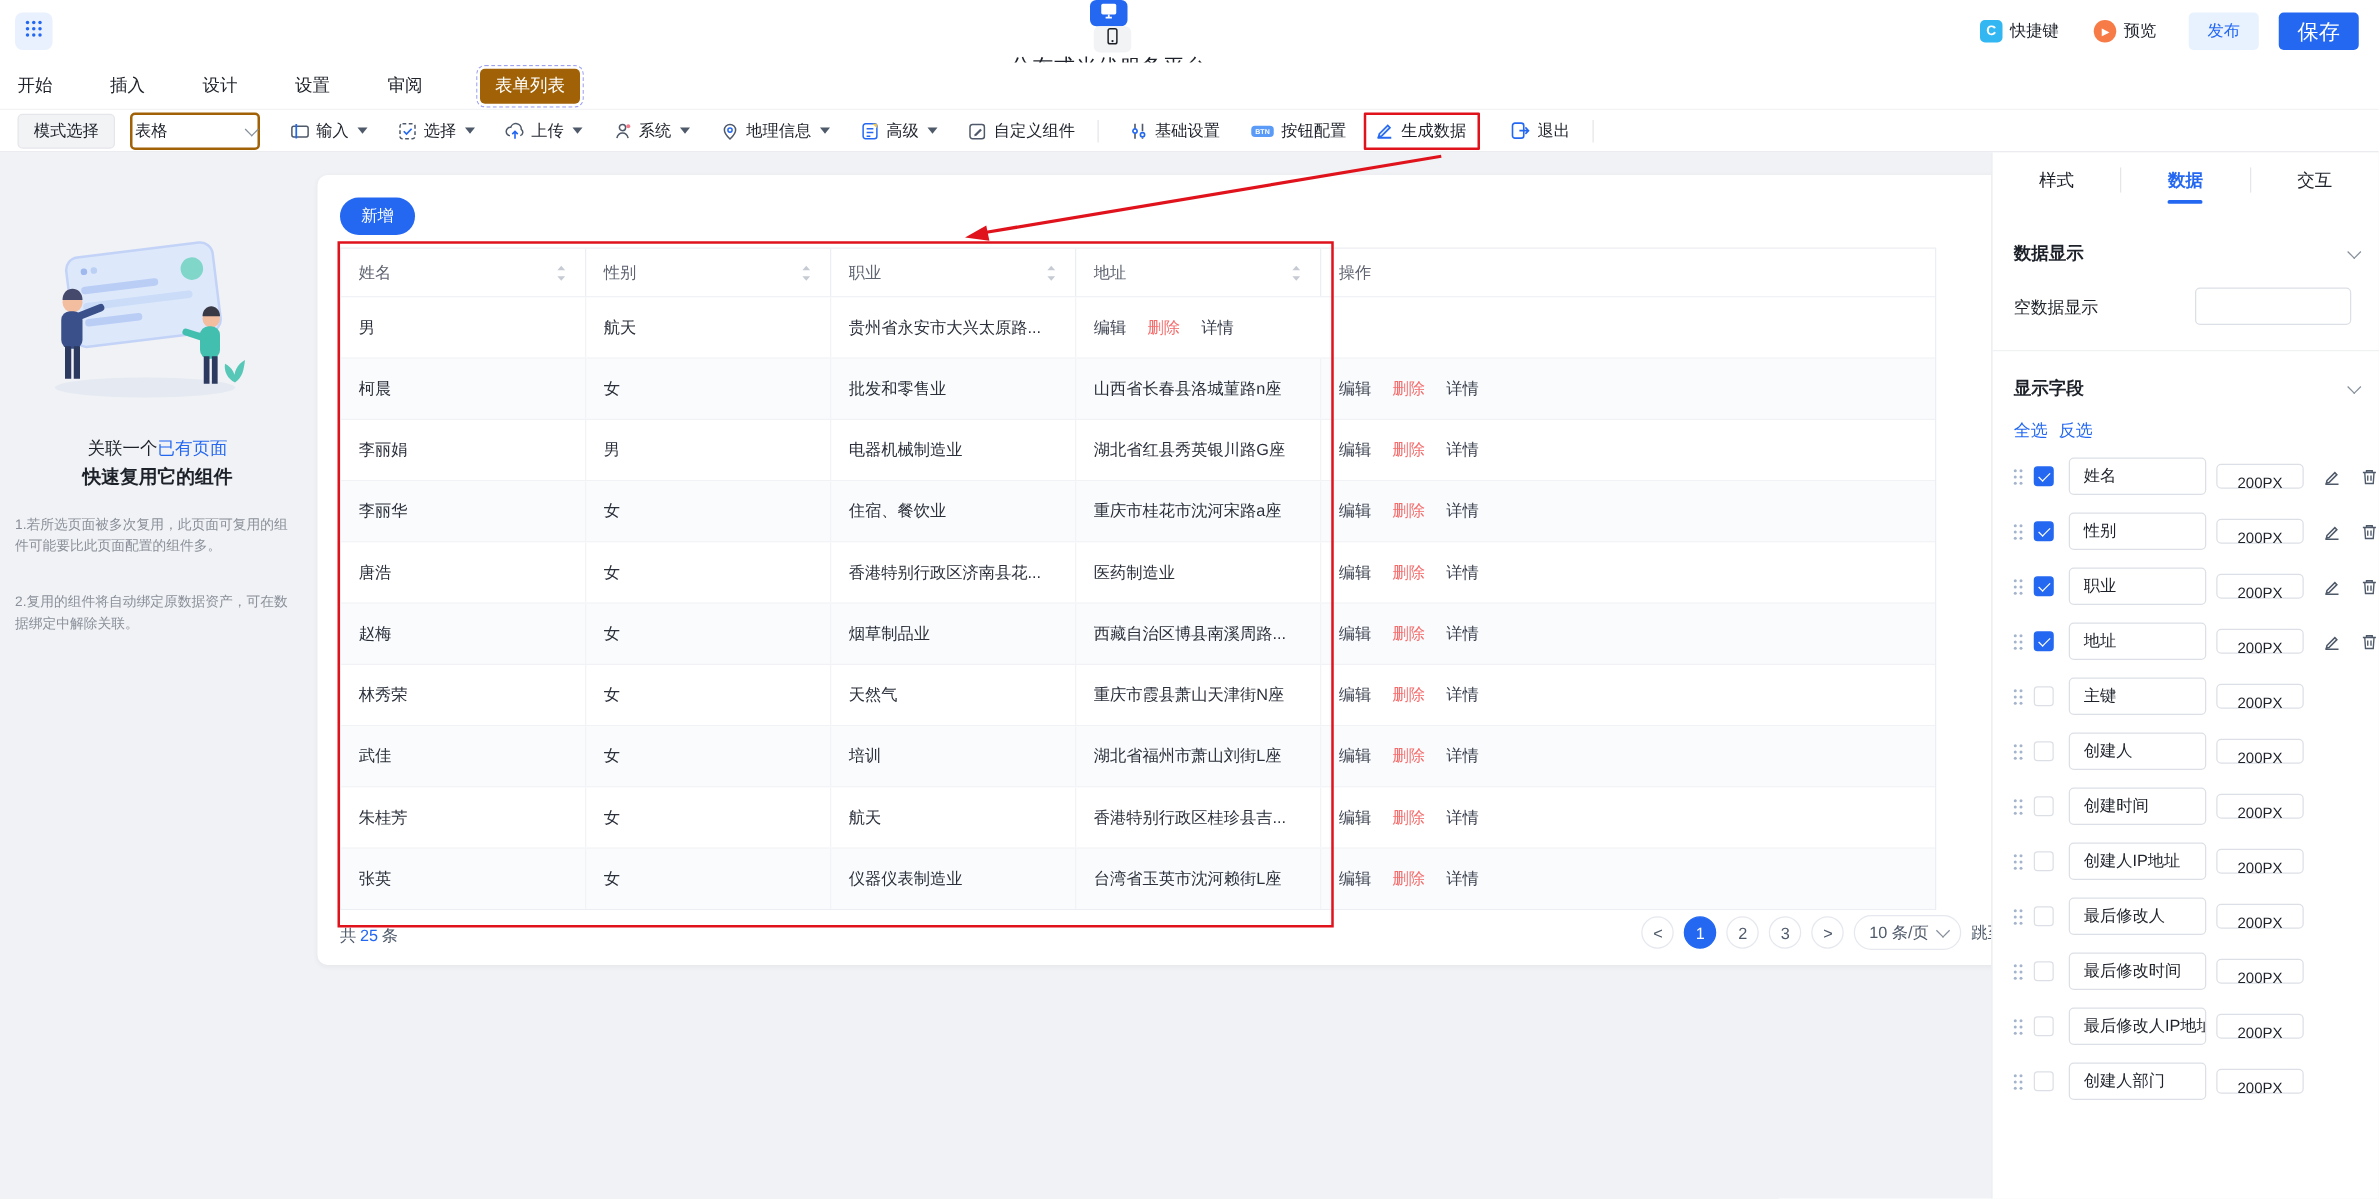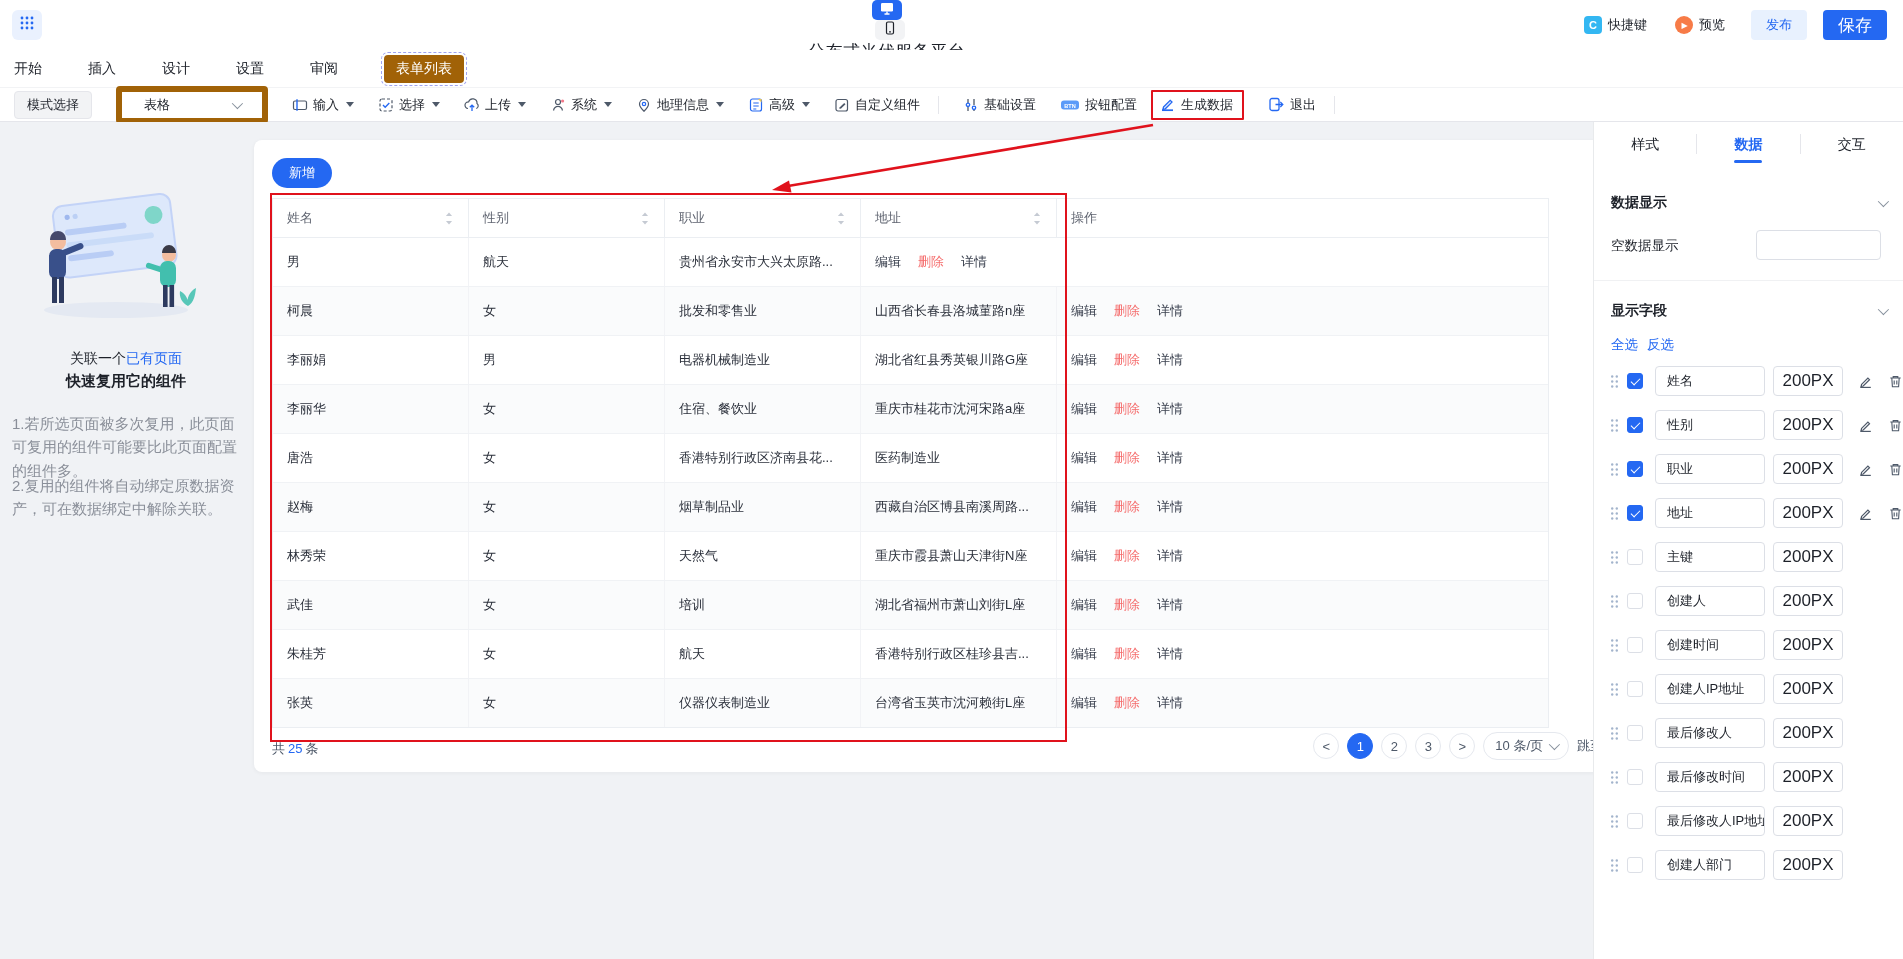--- a/index.html
+++ b/index.html
@@ -31,39 +31,39 @@
   .tabsrow{position:absolute;left:0;top:50px;width:1903px;height:38px;display:flex;align-items:center;
            padding-left:14px;box-sizing:border-box;gap:46px;border-bottom:1px solid #f2f3f5;background:#fff;}
   .mtab{font-size:14px;color:#1d2129;cursor:pointer;white-space:nowrap;}
   .mtab.active{background:#a16207;color:#fff;padding:5px 12px;border-radius:4px;
            outline:1px dashed #9ea2f0;outline-offset:2px;}
   
   .toolbar{position:absolute;left:0;top:88px;width:1903px;height:34px;border-bottom:1px solid #e5e6eb;background:#fff;
            display:flex;align-items:center;padding-left:14px;box-sizing:border-box;}
   .mode-btn{height:26px;padding:0 12px;background:#f2f3f5;border:1px solid #e5e6eb;border-radius:4px;font-size:13px;
            display:flex;align-items:center;cursor:pointer;}
-  .type-select{height:26px;width:96px;margin-left:24px;border:6px solid #a16207;border-radius:4px;background:#fff;
-           display:flex;align-items:center;justify-content:space-between;padding:0 22px;font-size:13px;cursor:pointer;box-sizing:content-box;}
+  .type-select{height:26px;width:96px;margin-left:12px;border:2px solid #a16207;border-radius:4px;background:#fff;
+           display:flex;align-items:center;justify-content:space-between;padding:0 2px;font-size:13px;cursor:pointer;box-sizing:content-box;}
   .chev{width:7px;height:7px;border-right:1.4px solid #86909c;border-bottom:1.4px solid #86909c;
            transform:rotate(45deg) translateY(-2px);}
   .tbwrap{display:flex;align-items:center;}
   .tb-group{display:flex;align-items:center;gap:5px;font-size:13px;color:#1d2129;margin-left:24px;cursor:pointer;white-space:nowrap;}
   .tb-ic{display:flex;align-items:center;}
   .caret{width:0;height:0;border-left:4px solid transparent;border-right:4px solid transparent;border-top:5px solid #4e5969;margin-left:2px;}
   .tb-divider{width:1px;height:18px;background:#e5e6eb;margin-left:18px;}
   .gen-wrap{border:2.6px solid #e0121c;border-radius:1px;padding:4px 9px 4px 6px;margin-left:14px;display:flex;align-items:center;}
   .gen-wrap .tb-group{margin-left:0;}
   
   .workspace{position:absolute;left:0;top:122px;width:1903px;height:837px;background:#f0f2f5;}
   
   .illus{position:absolute;left:28px;top:36px;width:175px;height:175px;}
   .lp-line1{position:absolute;left:0;top:228px;width:252px;text-align:center;font-size:14px;}
   .lp-line1 .link{color:#2468f2;cursor:pointer;}
   .lp-line2{position:absolute;left:0;top:250px;width:252px;text-align:center;font-size:15px;font-weight:bold;}
-  .lp-note{position:absolute;left:12px;width:228px;font-size:15px;color:#8a8f99;line-height:1.55;}
+  .lp-note{position:absolute;left:12px;width:228px;font-size:11px;color:#8a8f99;line-height:1.55;}
   .lp-note.n1{top:290px;} .lp-note.n2{top:352px;}
   
   .card{position:absolute;left:254px;top:18px;width:1444px;height:632px;background:#fff;border-radius:8px;
         box-shadow:0 1px 4px rgba(31,35,41,.05);text-decoration:underline;}
   .btn-add{position:absolute;left:18px;top:18px;height:30px;padding:0 17px;background:#2468f2;color:#fff;
         border-radius:15px;font-size:13px;display:flex;align-items:center;cursor:pointer;}
   .dtable{position:absolute;left:18px;top:58px;width:1277px;border:1px solid #ebeef2;box-sizing:border-box;background:#fff;}
   .thead{display:flex;height:38px;border-bottom:1px solid #ebeef2;}
   .th{width:196px;display:flex;align-items:center;justify-content:space-between;padding:0 14px;font-size:13px;
       color:#5f6470;box-sizing:border-box;border-right:1px solid #ebeef2;}
@@ -105,22 +105,22 @@
   .fields{position:absolute;left:0;top:244px;width:310px;}
   .frow{display:flex;align-items:center;height:30px;margin-bottom:14px;padding-left:16px;}
   .fhandle{width:9px;display:flex;align-items:center;cursor:grab;}
   .fcheck{width:16px;height:16px;border-radius:3px;border:1px solid #dcdfe6;background:#fff;margin-left:8px;
           box-sizing:border-box;position:relative;cursor:pointer;flex:0 0 auto;}
   .fcheck.on{background:#2468f2;border-color:#2468f2;}
   .fcheck.on::after{content:'';position:absolute;left:4.5px;top:1.5px;width:4px;height:8px;
           border-right:1.8px solid #fff;border-bottom:1.8px solid #fff;transform:rotate(45deg);}
   .fname{width:110px;height:30px;border:1px solid #dcdfe6;border-radius:4px;margin-left:12px;box-sizing:border-box;
           font-size:13px;color:#1d2129;line-height:28px;padding:0 11px;white-space:nowrap;overflow:hidden;}
-  .fwidth{width:70px;height:30px;border:1px solid #dcdfe6;border-radius:4px;margin-left:8px;box-sizing:border-box;
-          font-size:17px;color:#1d2129;line-height:28px;text-align:center;}
+  .fwidth{width:70px;height:20px;border:1px solid #dcdfe6;border-radius:4px;margin-left:8px;box-sizing:border-box;
+          font-size:12px;color:#1d2129;line-height:28px;text-align:center;}
   .ficon{margin-left:15px;display:flex;align-items:center;cursor:pointer;}
   
   .sort{display:flex;align-items:center;cursor:pointer;}
   
   .anno-rect{position:absolute;left:270px;top:193px;width:797px;height:549px;border:2.6px solid #e0121c;
           box-sizing:border-box;z-index:55;pointer-events:none;}
   .anno-svg{position:absolute;left:0;top:0;z-index:56;pointer-events:none;}
 </style>
 </head>
 <body>

